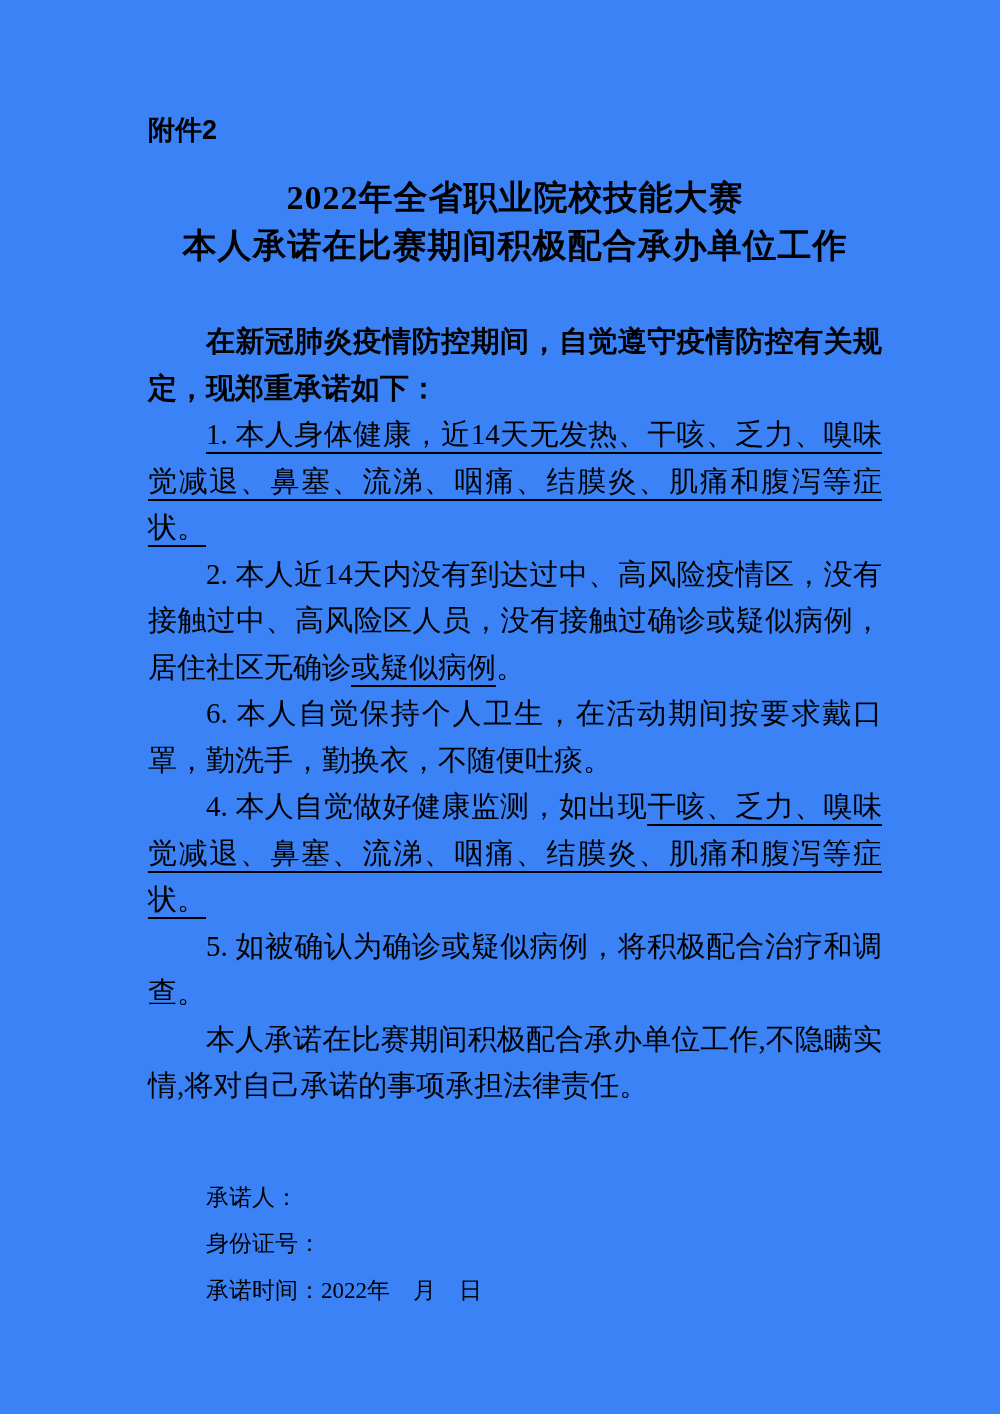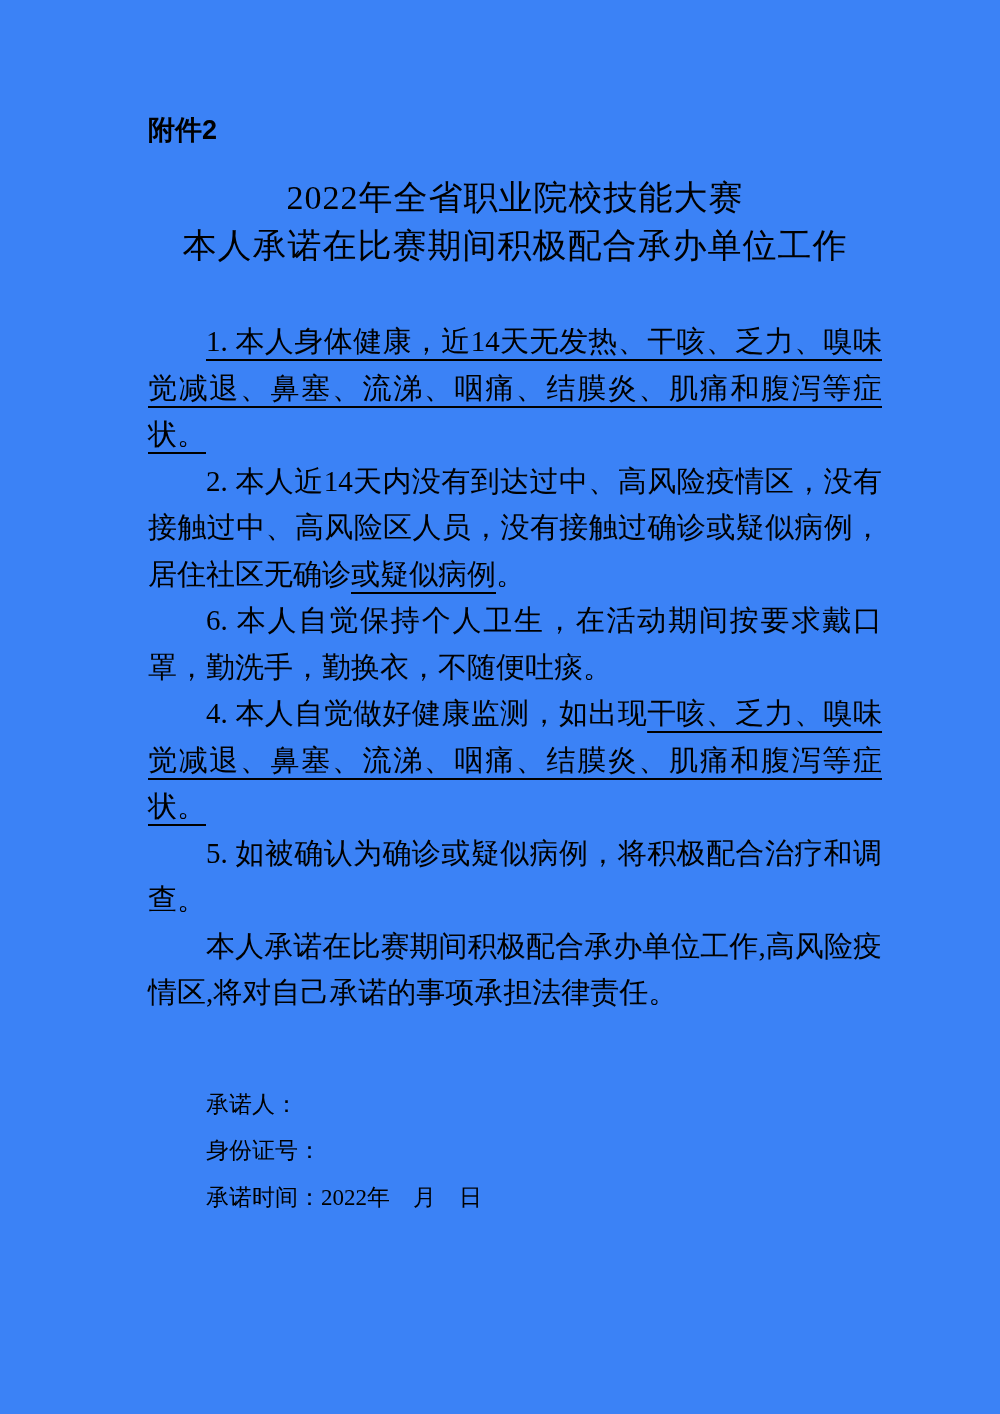--- a/index.html
+++ b/index.html
@@ -17,21 +17,21 @@
   }
   .attachment {
     font-family: "Liberation Sans", sans-serif;
     font-weight: 600;
     font-size: 27px;
     line-height: 36px;
   }
   .title {
     margin-top: 26px;
     text-align: center;
-    font-weight: 400;
+    font-weight: 700;
     font-size: 34px;
     line-height: 48px;
     letter-spacing: 1px;
   }
   .content {
     margin-top: 48px;
     font-size: 29px;
     line-height: 46.5px;
     text-align: justify;
   }
@@ -61,32 +61,33 @@
 
   <div class="attachment">附件2</div>
 
   <div class="title">
     <div>2022年全省职业院校技能大赛</div>
     <div>本人承诺在比赛期间积极配合承办单位工作</div>
   </div>
 
   <div class="content">
 
+    <p class="intro">在新冠肺炎疫情防控期间，自觉遵守疫情防控有关规定，现郑重承诺如下：</p>
 
     <p><span class="u">1. 本人身体健康，近14天无发热、干咳、乏力、嗅味觉减退、鼻塞、流涕、咽痛、结膜炎、肌痛和腹泻等症状。</span></p>
 
     <p><span>2. 本人近14天内没有到达过中、高风险疫情区，没有接触过中、高风险区人员，没有接触过确诊或疑似病例，居住社区无确诊</span><span class="u">或疑似病例</span><span>。</span></p>
 
     <p><span>6. 本人自觉保持个人卫生，在活动期间按要求戴口罩，勤洗手，勤换衣，不随便吐痰。</span></p>
 
     <p><span>4. 本人自觉做好健康监测，如出现</span><span class="u">干咳、乏力、嗅味觉减退、鼻塞、流涕、咽痛、结膜炎、肌痛和腹泻等症状。</span></p>
 
     <p><span>5. 如被确认为确诊或疑似病例，将积极配合治疗和调查。</span></p>
 
-    <p><span>本人承诺在比赛期间积极配合承办单位工作,高风险疫情区,将对自己承诺的事项承担法律责任。</span></p>
+    <p><span>本人承诺在比赛期间积极配合承办单位工作,不隐瞒实情,将对自己承诺的事项承担法律责任。</span></p>
 
   </div>
 
   <div class="signature">
     <div>承诺人：</div>
     <div>身份证号：</div>
     <div>承诺时间：2022年　月　日</div>
   </div>
 
 </div>

